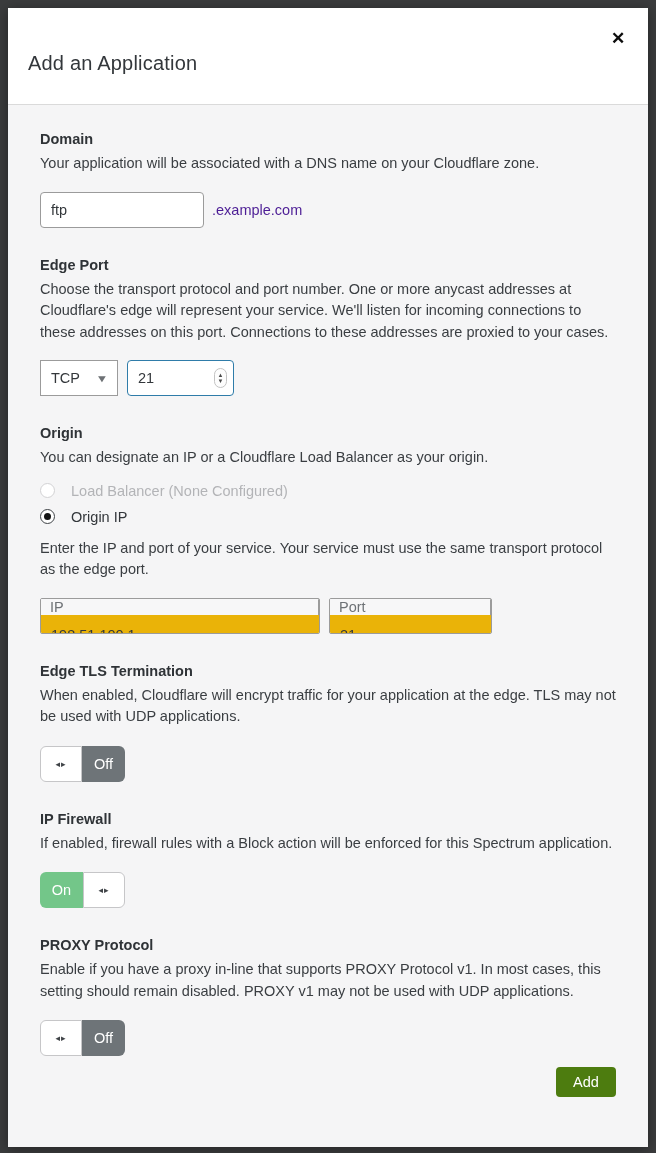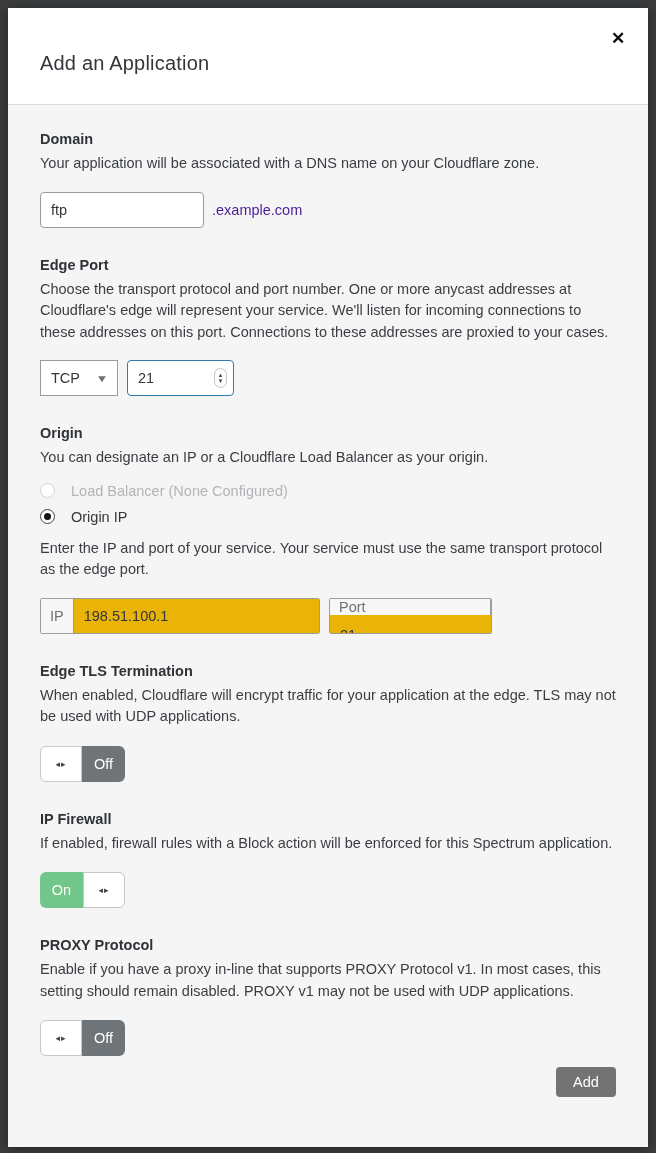--- a/index.html
+++ b/index.html
@@ -21,21 +21,21 @@
     box-shadow: 0 2px 12px rgba(0,0,0,.4);
   }
   .modal-header {
     position: relative;
     height: 97px;
     background: #ffffff;
     border-bottom: 1px solid #dadada;
   }
   .modal-title {
     position: absolute;
-    left: 32px; top: 44px;
+    left: 20px; top: 44px;
     font-size: 20px;
     color: #33373b;
     letter-spacing: .2px;
   }
   .close-btn {
     position: absolute;
     top: 20px; right: 19px;
     width: 22px; height: 22px;
     font-size: 17px;
     font-weight: 700;
@@ -160,21 +160,21 @@
   }
   .group-input {
     border: none; outline: none;
     font-family: inherit;
     font-size: 14.5px;
     color: #33373b;
     padding: 12px 10px;
     width: 100%;
     background: #eab308;
   }
-  .ip-group { width: 280px; }
+  .ip-group { width: 280px; flex-direction: column; }
   .port-group { width: 163px; margin-left: 9px; flex-direction: column; }
 
   
   .toggle { display: flex; margin-top: 18px; width: 85px; height: 36px; cursor: pointer; }
   .toggle-handle {
     width: 42px;
     background: #fff;
     border: 1px solid #c6c6c8;
     display: flex; align-items: center; justify-content: center;
     color: #3f4347;
@@ -190,21 +190,21 @@
   }
   .toggle.off .toggle-handle { border-radius: 6px 0 0 6px; }
   .toggle.off .toggle-segment { background: #6e7478; border-radius: 0 6px 6px 0; }
   .toggle.on  .toggle-segment { background: #73c689; border-radius: 6px 0 0 6px; }
   .toggle.on  .toggle-handle  { border-radius: 0 6px 6px 0; }
 
   
   .footer-row { display: flex; justify-content: flex-end; margin-top: 11px; }
   .add-btn {
     min-width: 60px; height: 30px;
-    background: #737373;
+    background: #4d7c0f;
     border: none;
     border-radius: 4px;
     color: #fff;
     font-family: inherit;
     font-size: 14.5px;
     padding: 0 14px;
     cursor: pointer;
   }
 </style>
 </head>

